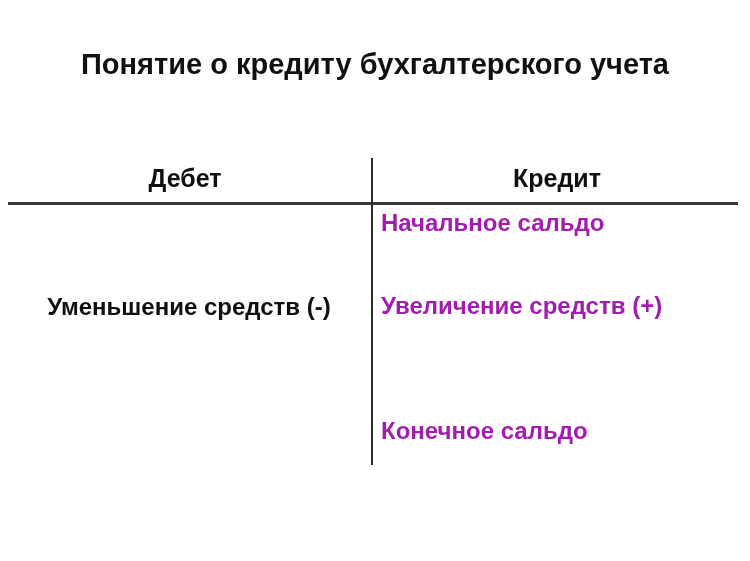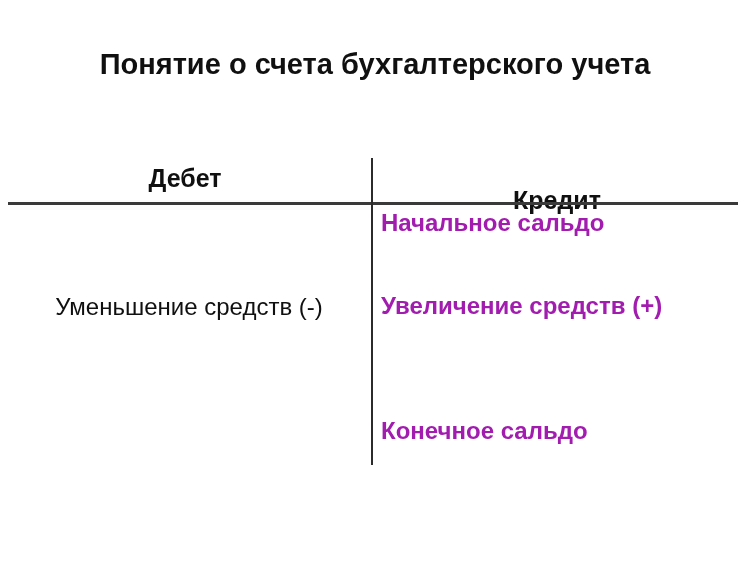--- a/index.html
+++ b/index.html
@@ -81,39 +81,38 @@
     white-space: nowrap;
     text-align: center;
   }
   #header-debit {
     left: 60px;
     width: 250px;
   }
   #header-credit {
     left: 432px;
     width: 250px;
-    margin-top: 22px;
   }
 
   
   #debit-body {
     position: absolute;
     left: 10px;
     top: 52px;
     width: 358px;
     height: 255px;
   }
   #debit-line-1 {
     position: absolute;
     left: 0;
     top: 86px;
     width: 358px;
     text-align: center;
     font-size: 24px;
-    font-weight: normal;
+    font-weight: bold;
     color: #101010;
     white-space: nowrap;
   }
 
   
   #credit-body {
     position: absolute;
     left: 381px;
     top: 52px;
     width: 362px;
@@ -131,21 +130,21 @@
   #credit-line-1 { top: 2px; }
   #credit-line-2 { top: 85px; }
   #credit-line-3 { top: 127px; }
   #credit-line-4 { top: 210px; }
 </style>
 </head>
 <body>
 
 <div id="slide">
 
-  <div id="main-title">Понятие о счета бухгалтерского учета</div>
+  <div id="main-title">Понятие о кредиту бухгалтерского учета</div>
 
 
   <div id="table-area">
 
     <div id="header-debit" class="col-header">Дебет</div>
 
     <div id="header-credit" class="col-header">Кредит</div>
 
     <div id="header-rule"></div>
 

